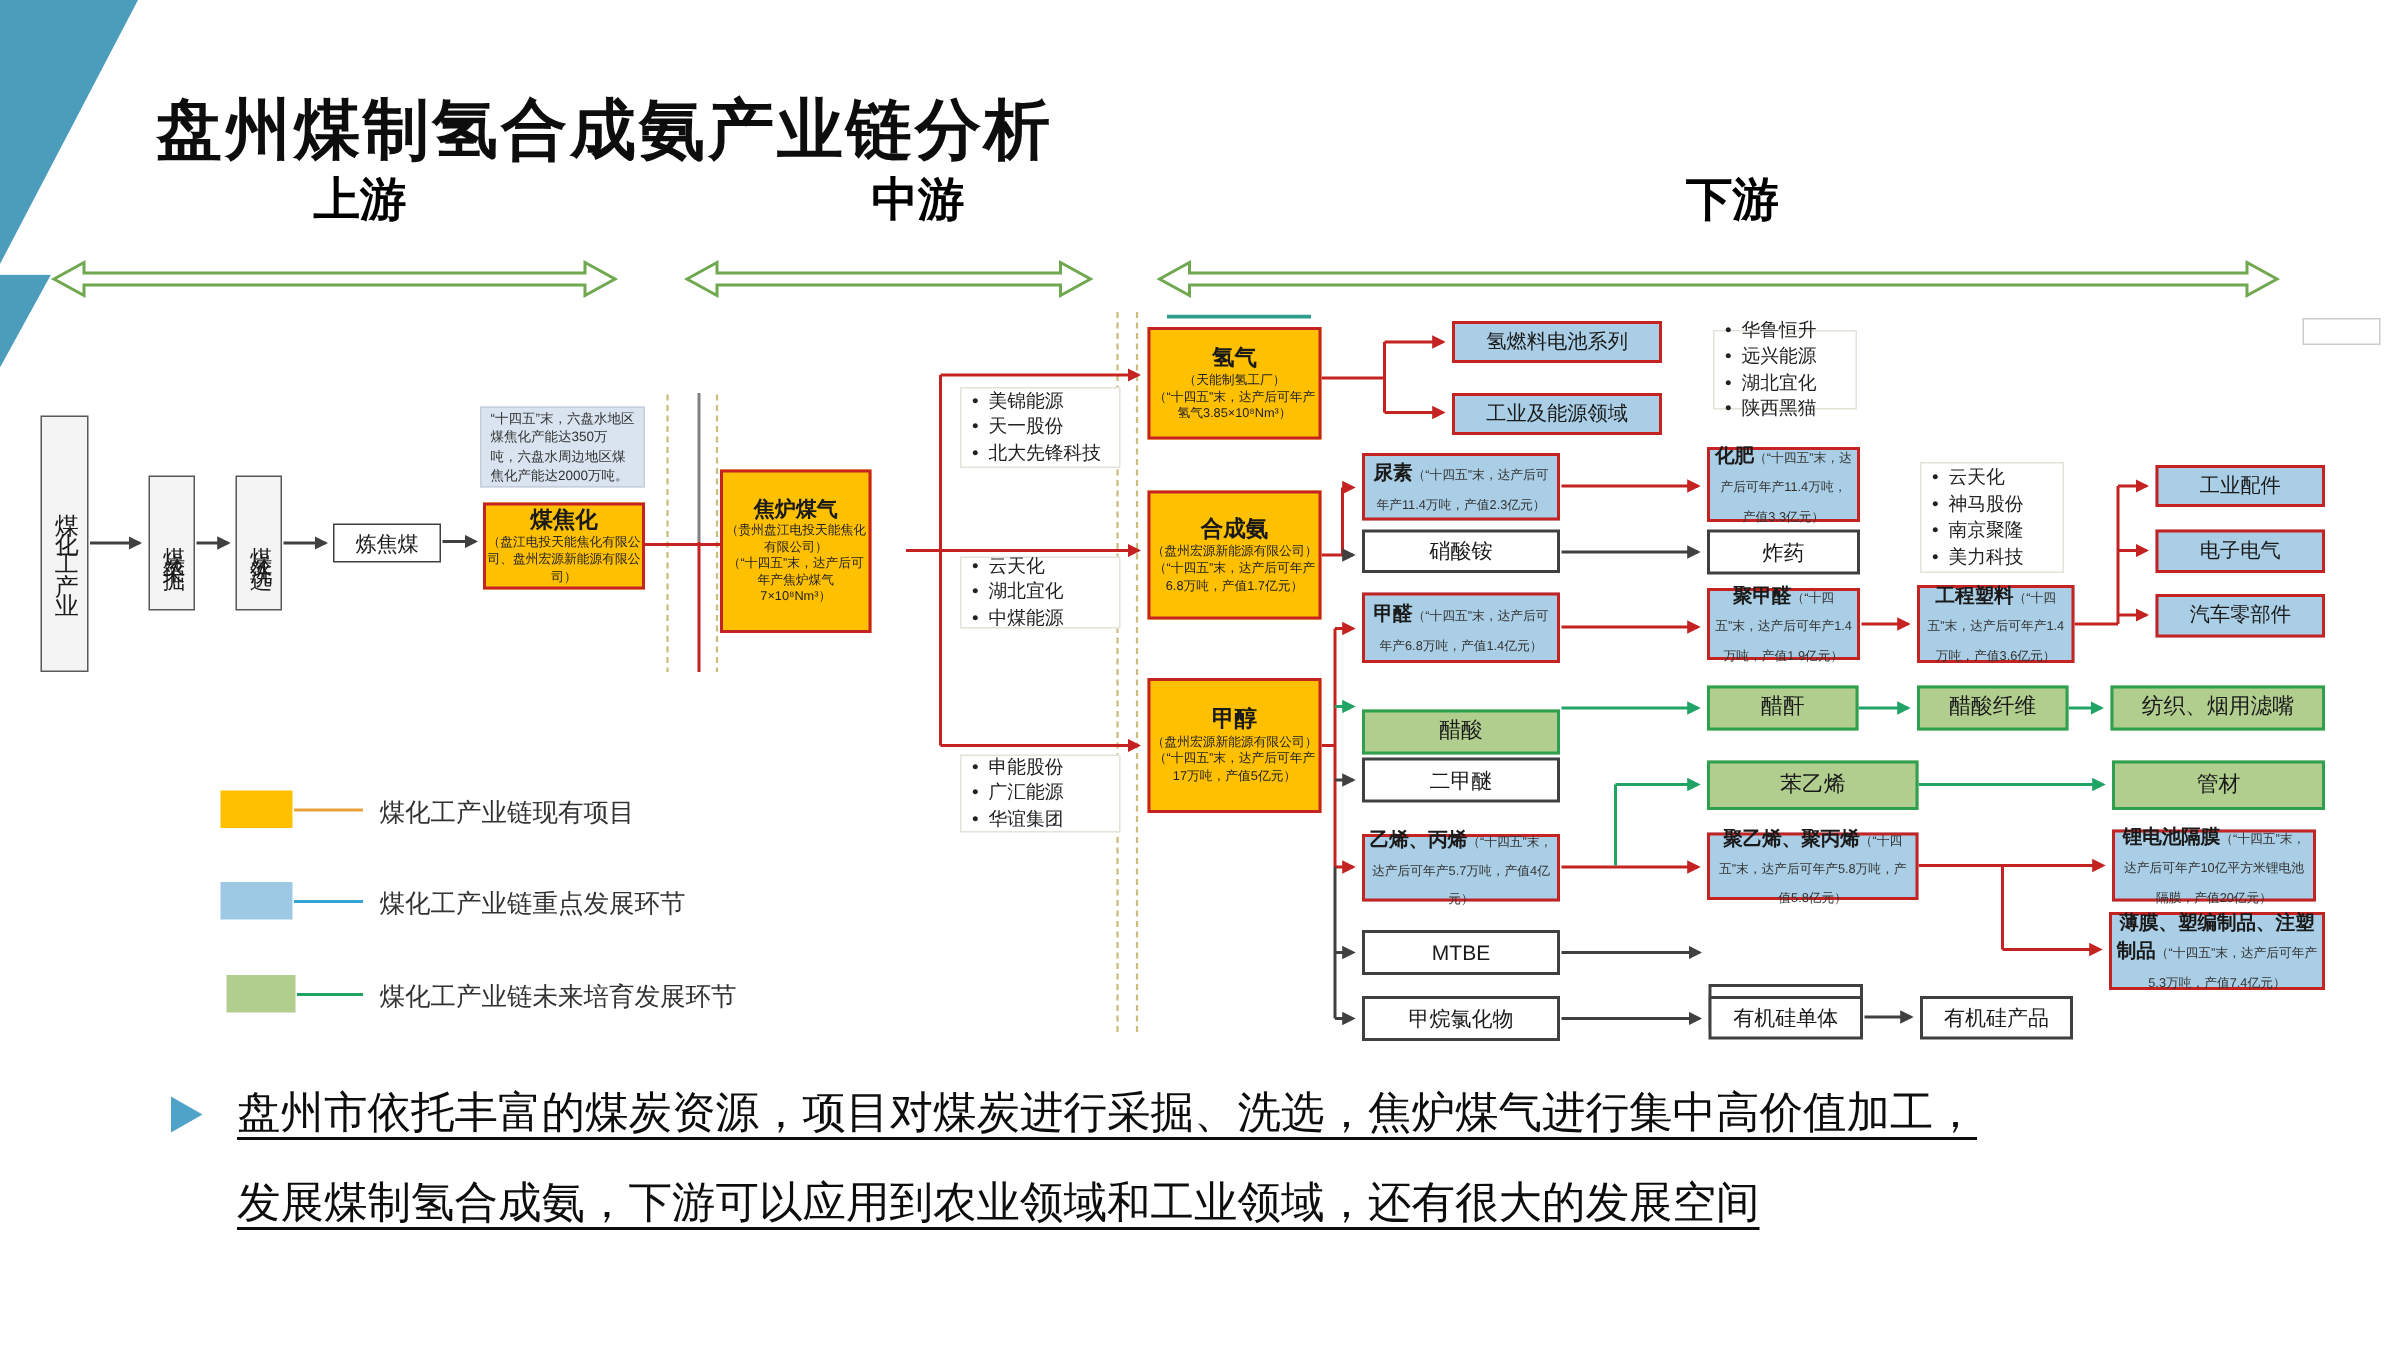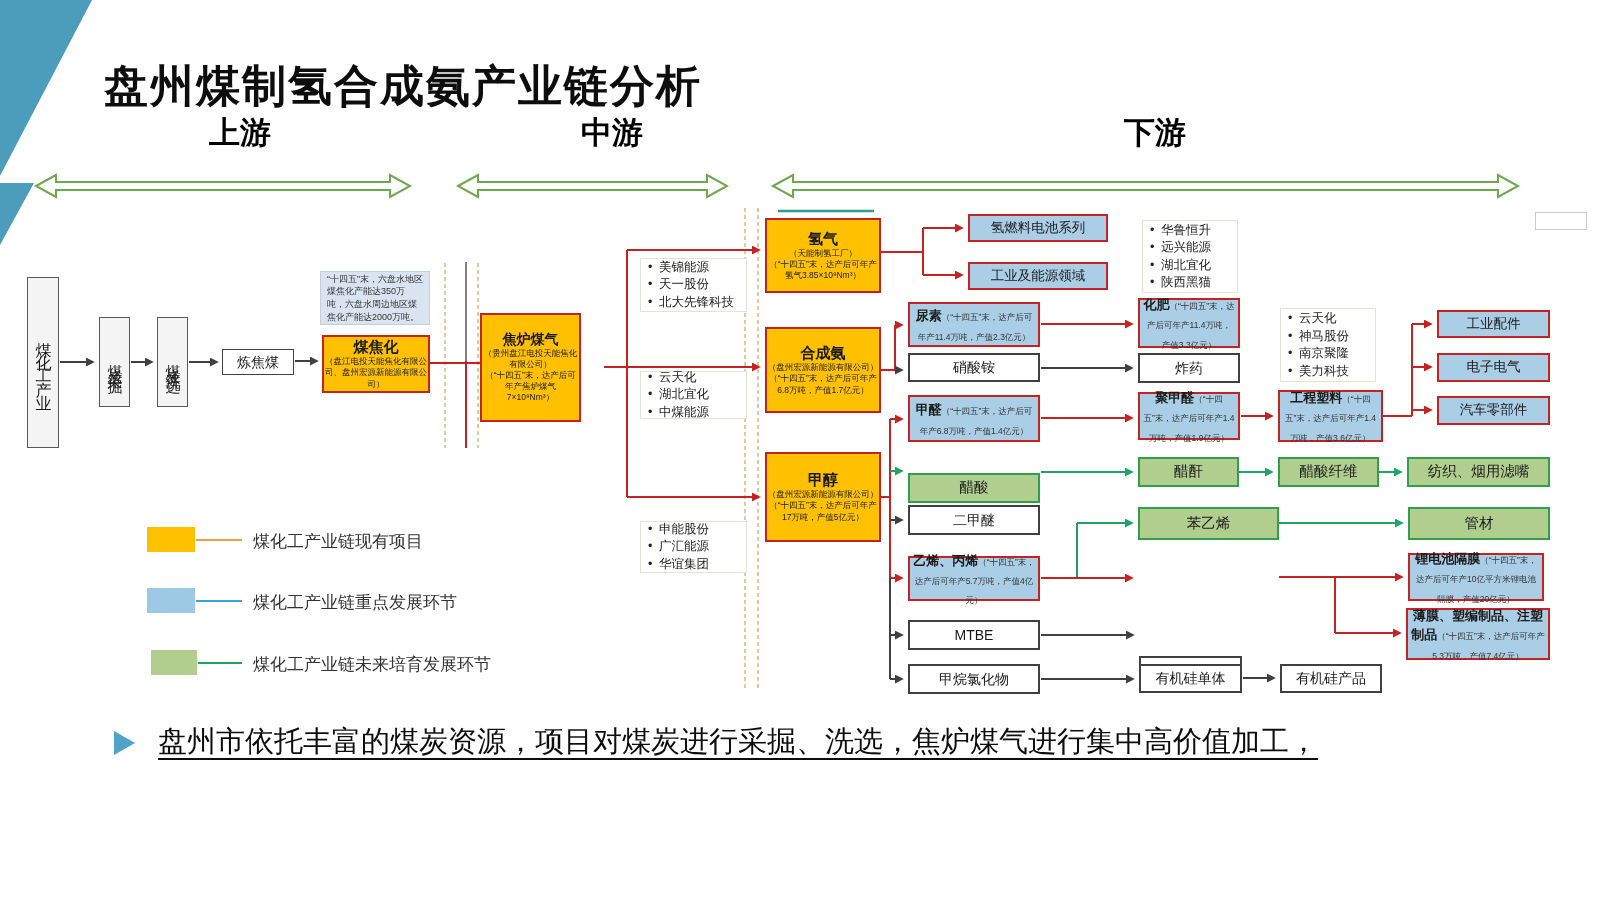--- a/index.html
+++ b/index.html
@@ -171,21 +171,21 @@
   <div class="box ls" style="left:640px;top:258px;width:107px;height:54px;">
     <span class="li">美锦能源</span>
     <span class="li">天一股份</span>
     <span class="li">北大先锋科技</span>
   </div>
   <div class="box ls" style="left:640px;top:371px;width:107px;height:48px;">
     <span class="li">云天化</span>
     <span class="li">湖北宜化</span>
     <span class="li">中煤能源</span>
   </div>
-  <div class="box ls" style="left:640px;top:503px;width:107px;height:52px;margin-top:18px;">
+  <div class="box ls" style="left:640px;top:503px;width:107px;height:52px;">
     <span class="li">申能股份</span>
     <span class="li">广汇能源</span>
     <span class="li">华谊集团</span>
   </div>
 
   <div class="box o" style="left:765px;top:218px;width:116px;height:75px;">
     <span class="t">氢气</span>
     <span class="s">（天能制氢工厂）</span>
     <span class="s">（“十四五”末，达产后可年产氢气3.85×10⁸Nm³）</span>
   </div>
@@ -213,21 +213,21 @@
     <span><span class="bt">甲醛</span><span class="bs">（“十四五”末，达产后可年产6.8万吨，产值1.4亿元）</span></span>
   </div>
   <div class="box g" style="left:908px;top:473px;width:132px;height:30px;">醋酸</div>
   <div class="box w" style="left:908px;top:505px;width:132px;height:30px;">二甲醚</div>
   <div class="box b" style="left:908px;top:556px;width:132px;height:45px;">
     <span><span class="bt">乙烯、丙烯</span><span class="bs">（“十四五”末，达产后可年产5.7万吨，产值4亿元）</span></span>
   </div>
   <div class="box w" style="left:908px;top:620px;width:132px;height:30px;">MTBE</div>
   <div class="box w" style="left:908px;top:664px;width:132px;height:30px;">甲烷氯化物</div>
 
-  <div class="box ls" style="left:1142px;top:220px;width:96px;height:73px;">
+  <div class="box ls" style="left:1142px;top:220px;width:96px;height:53px;">
     <span class="li">华鲁恒升</span>
     <span class="li">远兴能源</span>
     <span class="li">湖北宜化</span>
     <span class="li">陕西黑猫</span>
   </div>
   <div class="box b" style="left:1138px;top:298px;width:102px;height:50px;">
     <span><span class="bt">化肥</span><span class="bs">（“十四五”末，达产后可年产11.4万吨，产值3.3亿元）</span></span>
   </div>
   <div class="box w" style="left:1138px;top:353px;width:102px;height:30px;">炸药</div>
   <div class="box b" style="left:1138px;top:392px;width:102px;height:48px;">
@@ -246,20 +246,23 @@
   <div class="box bplain" style="left:1437px;top:353px;width:113px;height:29px;">电子电气</div>
   <div class="box bplain" style="left:1437px;top:396px;width:113px;height:29px;">汽车零部件</div>
 
   <div class="box g" style="left:1138px;top:457px;width:101px;height:30px;">醋酐</div>
   <div class="box g" style="left:1278px;top:457px;width:101px;height:30px;">醋酸纤维</div>
   <div class="box g" style="left:1407px;top:457px;width:143px;height:30px;">纺织、烟用滤嘴</div>
 
   <div class="box g" style="left:1138px;top:507px;width:141px;height:33px;">苯乙烯</div>
   <div class="box g" style="left:1408px;top:507px;width:142px;height:33px;">管材</div>
 
+  <div class="box b" style="left:1138px;top:555px;width:141px;height:45px;">
+    <span><span class="bt">聚乙烯、聚丙烯</span><span class="bs">（“十四五”末，达产后可年产5.8万吨，产值5.8亿元）</span></span>
+  </div>
   <div class="box b" style="left:1408px;top:553px;width:136px;height:48px;">
     <span><span class="bt">锂电池隔膜</span><span class="bs">（“十四五”末，达产后可年产10亿平方米锂电池隔膜，产值20亿元）</span></span>
   </div>
   <div class="box b" style="left:1406px;top:608px;width:144px;height:52px;">
     <span><span class="bt">薄膜、塑编制品、注塑制品</span><span class="bs">（“十四五”末，达产后可年产5.3万吨，产值7.4亿元）</span></span>
   </div>
 
   <div class="box w" style="left:1139px;top:656px;width:103px;height:30px;">油品溶剂</div>
   <div class="box w" style="left:1139px;top:664px;width:103px;height:29px;">有机硅单体</div>
   <div class="box w" style="left:1280px;top:664px;width:102px;height:29px;">有机硅产品</div>
@@ -271,14 +274,15 @@
   <div class="legend-sw" style="left:147px;top:588px;width:48px;height:25px;background:#9DC9E4;"></div>
   <div class="legend-line" style="left:196px;top:600px;width:46px;border-top:2px solid #35A4D8;"></div>
   <div class="legend-lab" style="left:253px;top:591px;">煤化工产业链重点发展环节</div>
 
   <div class="legend-sw" style="left:151px;top:650px;width:46px;height:25px;background:#B1CE8F;"></div>
   <div class="legend-line" style="left:198px;top:662px;width:44px;border-top:2px solid #21A366;"></div>
   <div class="legend-lab" style="left:253px;top:653px;">煤化工产业链未来培育发展环节</div>
 
   <div class="bullet"></div>
   <div class="summary" style="top:722px;">盘州市依托丰富的煤炭资源，项目对煤炭进行采掘、洗选，焦炉煤气进行集中高价值加工，</div>
+  <div class="summary" style="top:782px;">发展煤制氢合成氨，下游可以应用到农业领域和工业领域，还有很大的发展空间</div>
 
 </div>
 
 </body></html>

